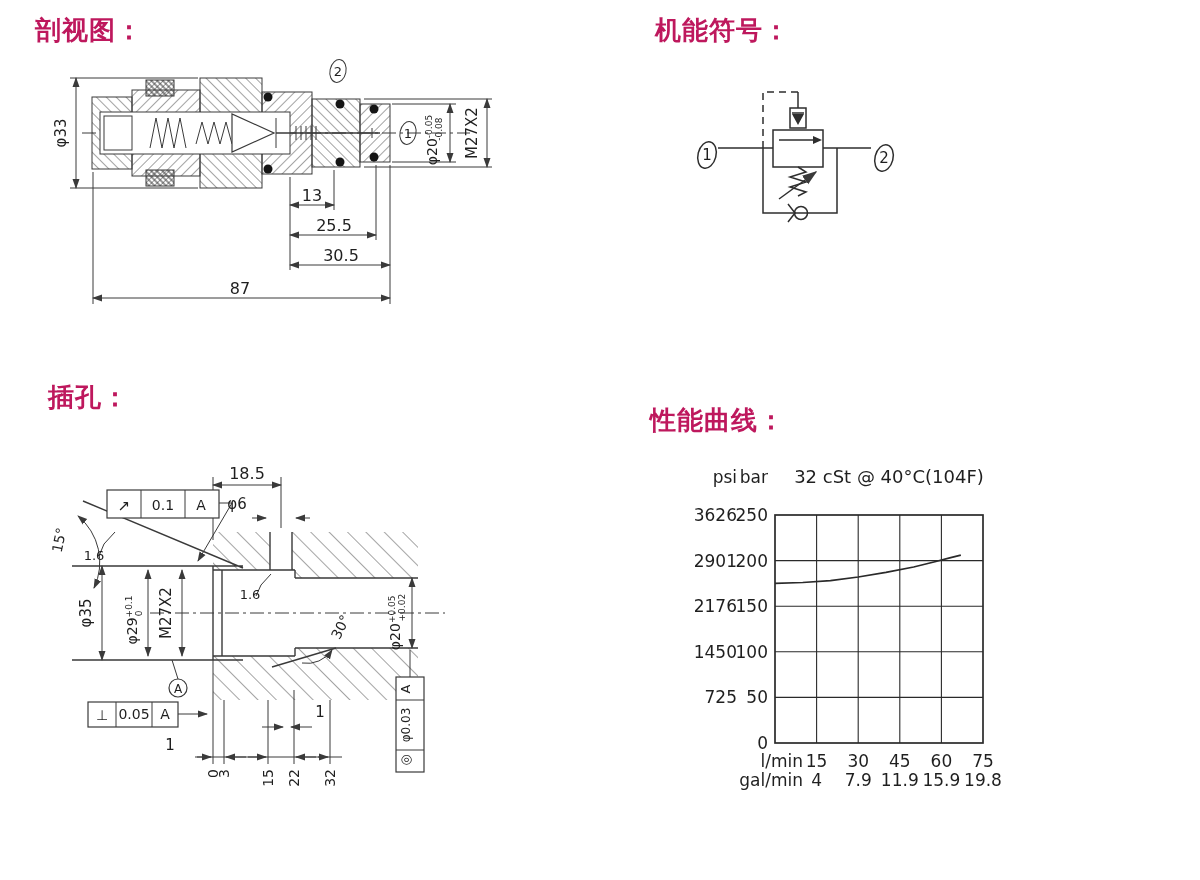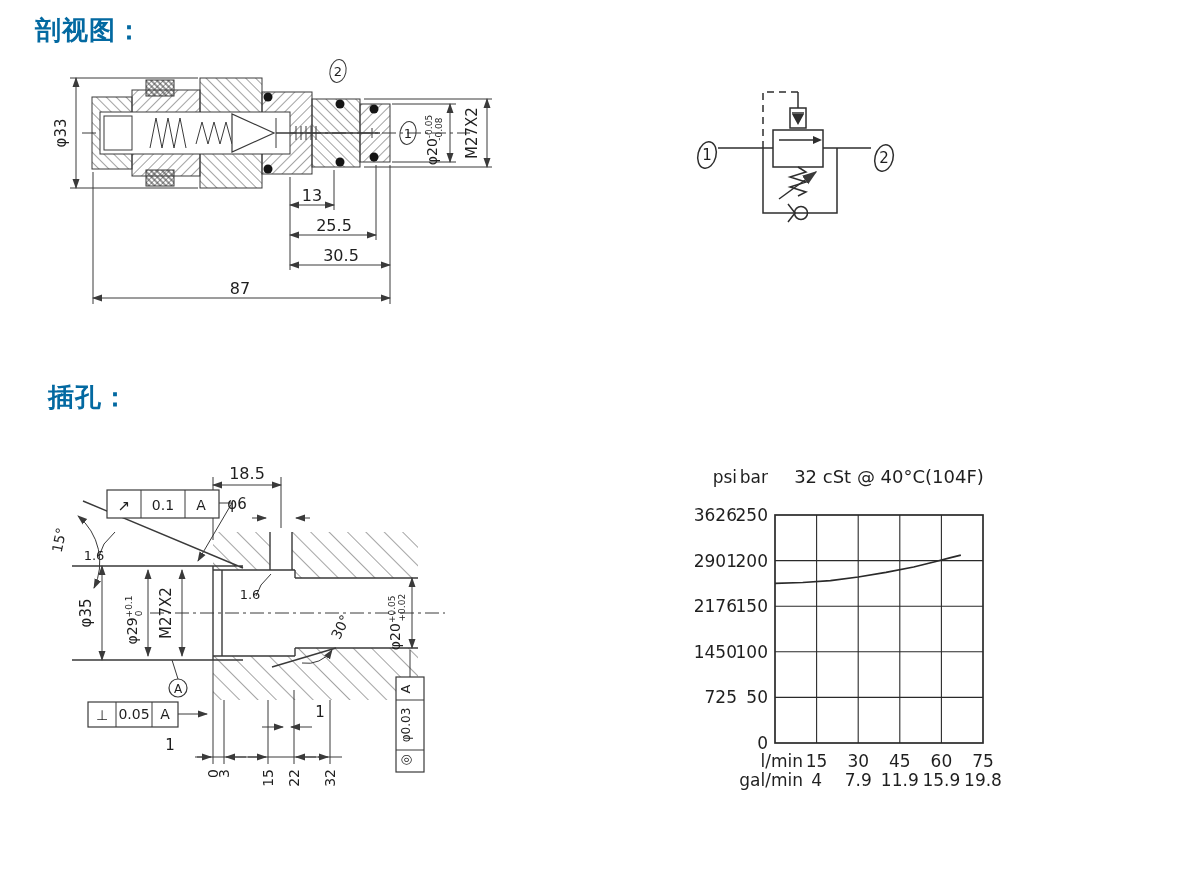--- a/index.html
+++ b/index.html
@@ -1,18 +1,18 @@
 <!DOCTYPE html>
 <html><head>
 <meta charset="utf-8">
 <style>
   html,body{margin:0;padding:0;background:#ffffff;}
   #page{position:relative;width:1200px;height:880px;background:#ffffff;overflow:hidden;
         font-family:"DejaVu Sans",sans-serif;}
-  .sec-title{position:absolute;font-size:26px;font-weight:bold;color:#0369a1;
+  .sec-title{position:absolute;font-size:26px;font-weight:bold;color:#be185d;
              letter-spacing:1px;white-space:nowrap;}
   #t-section{left:35px;top:13px;}
   #t-symbol{left:655px;top:13px;}
   #t-cavity{left:48px;top:380px;}
   #t-curve{left:650px;top:403px;}
   svg{position:absolute;left:0;top:0;}
   svg text{font-family:"DejaVu Sans",sans-serif;fill:#1f1f1f;}
   .ln{stroke:#3a3a3a;stroke-width:1.4;fill:none;}
   .thin{stroke:#3a3a3a;stroke-width:1;fill:none;}
   .dim{stroke:#3a3a3a;stroke-width:1;fill:none;}
@@ -20,21 +20,23 @@
   .sym{stroke:#2e2e2e;stroke-width:1.5;fill:none;}
   .symdash{stroke:#2e2e2e;stroke-width:1.5;fill:none;stroke-dasharray:7 5;}
   .box{stroke:#3a3a3a;stroke-width:1.2;fill:#ffffff;}
 </style>
 </head>
 <body>
 
 <div id="page">
 
   <div class="sec-title" id="t-section">剖视图：</div>
+  <div class="sec-title" id="t-symbol">机能符号：</div>
   <div class="sec-title" id="t-cavity">插孔：</div>
+  <div class="sec-title" id="t-curve">性能曲线：</div>
 
   <svg width="1200" height="880" viewBox="0 0 1200 880">
     <defs>
       <pattern id="ha" width="7" height="7" patternUnits="userSpaceOnUse" patternTransform="rotate(45)">
         <line x1="0" y1="0" x2="0" y2="7" stroke="#474747" stroke-width="1"></line>
       </pattern>
       <pattern id="hb" width="7" height="7" patternUnits="userSpaceOnUse" patternTransform="rotate(135)">
         <line x1="0" y1="0" x2="0" y2="7" stroke="#474747" stroke-width="1"></line>
       </pattern>
       <pattern id="hx" width="4" height="4" patternUnits="userSpaceOnUse" patternTransform="rotate(45)">

